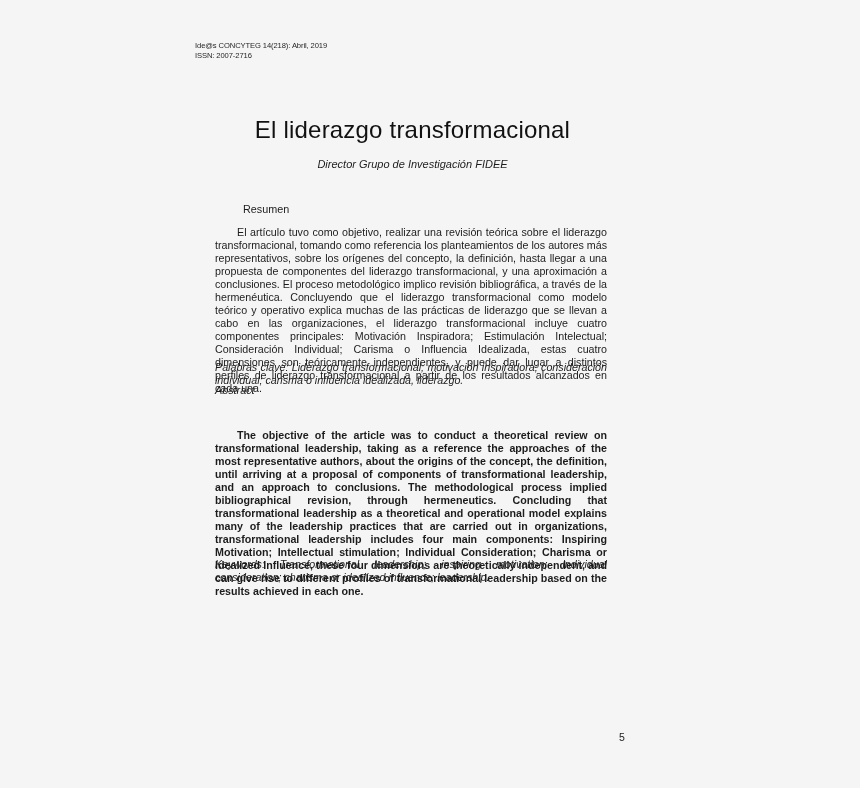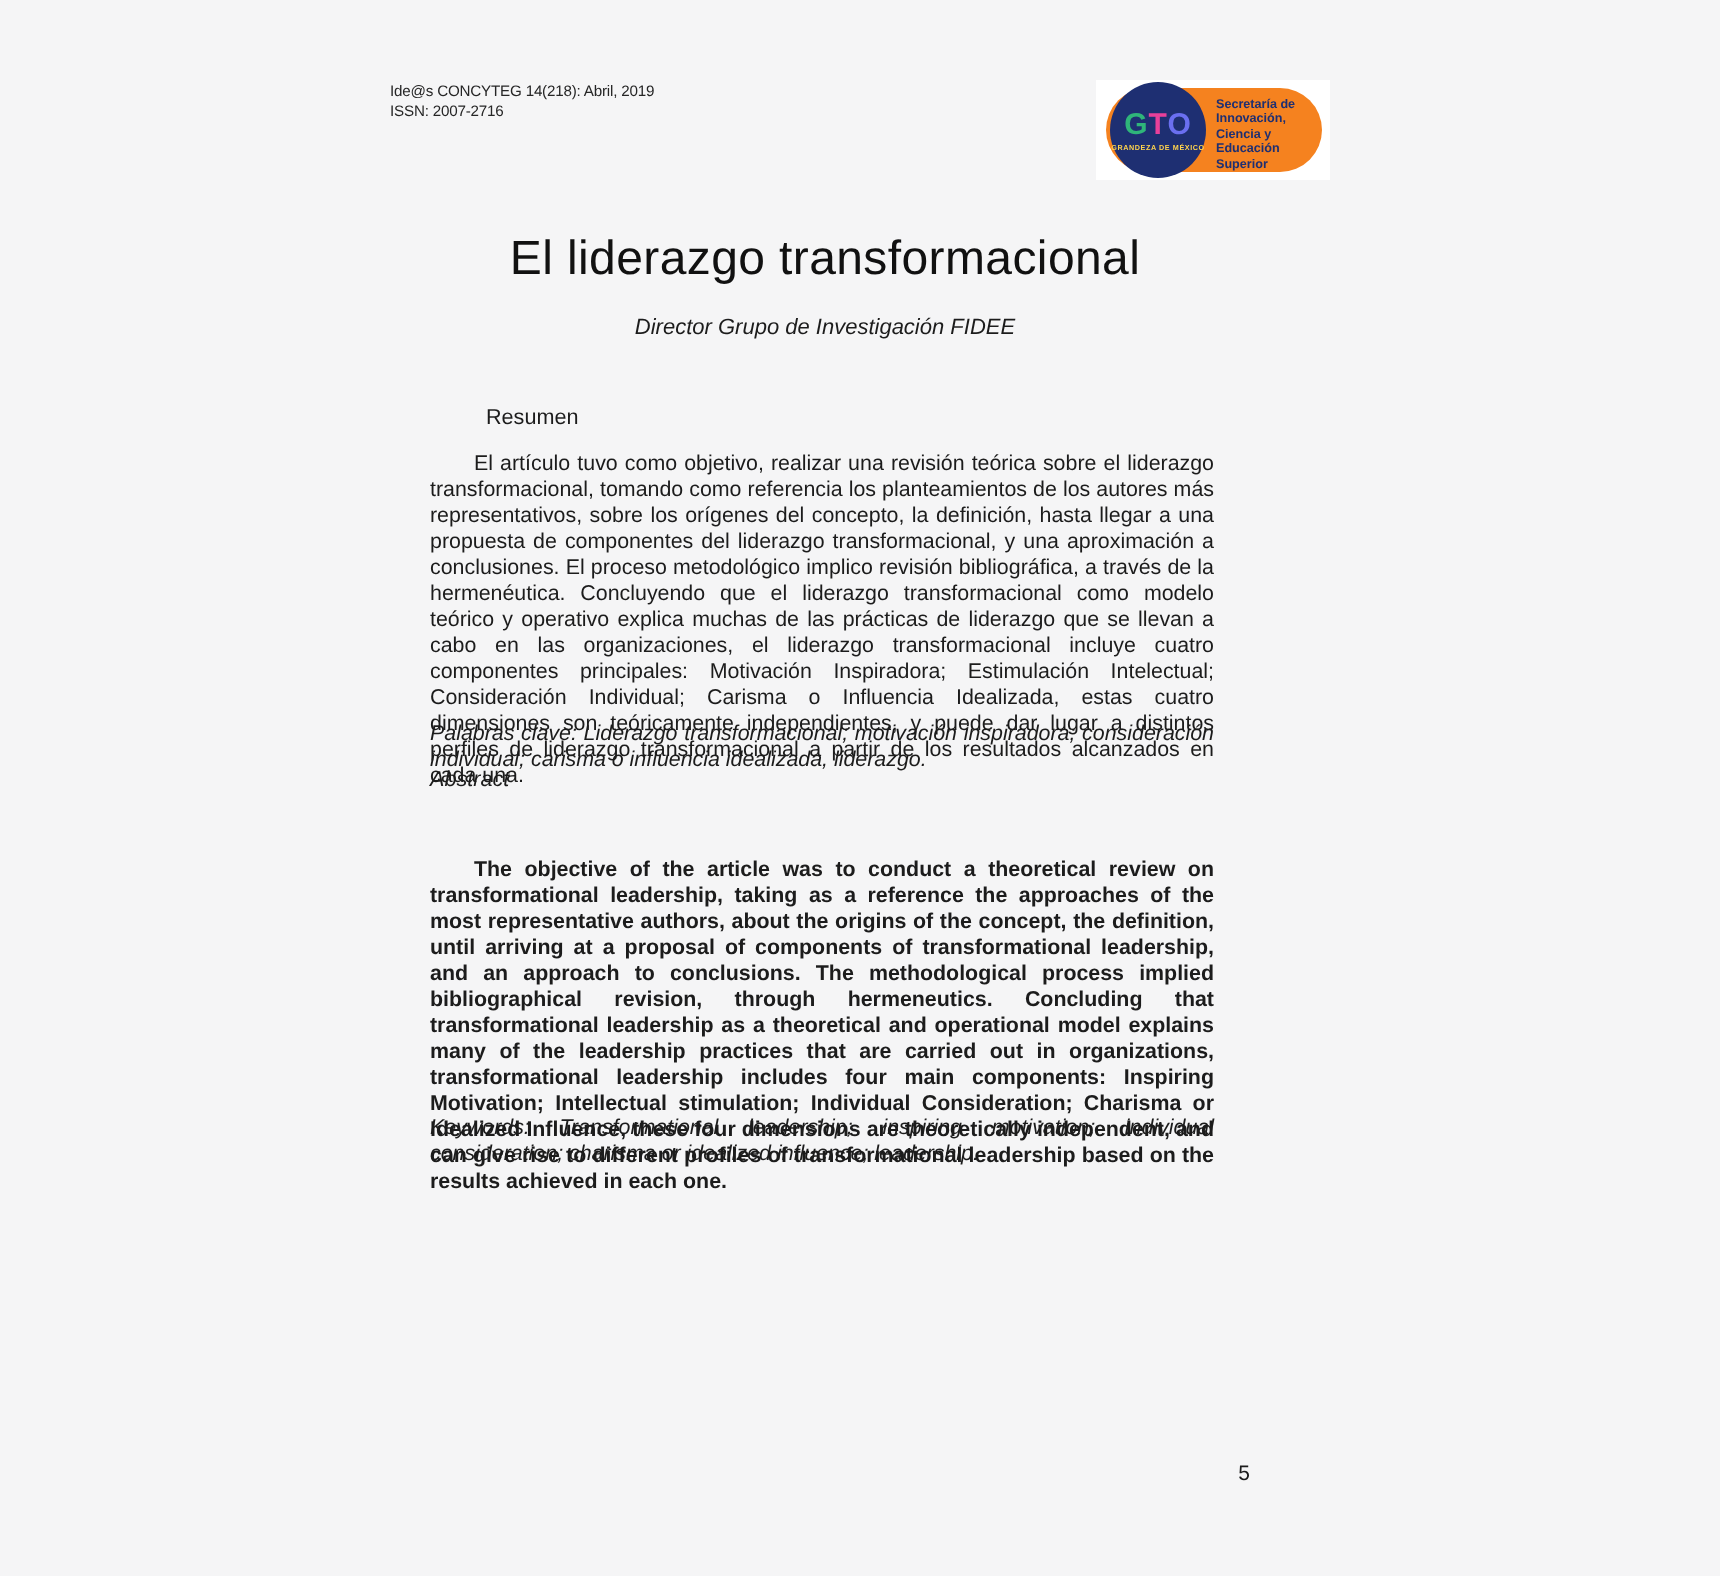--- a/index.html
+++ b/index.html
@@ -88,29 +88,20 @@
 </head>
 <body>
 
 <div class="canvas">
 
   <div class="header-left">
     <div>Ide@s CONCYTEG 14(218): Abril, 2019</div>
     <div>ISSN: 2007-2716</div>
   </div>
 
-  <div class="logo">
-    <div class="logo-pill">
-      <div class="logo-orgname">Secretaría de Innovación, Ciencia y Educación Superior</div>
-    </div>
-    <div class="logo-circle">
-      <div class="logo-acronym"><span class="lg-g">G</span><span class="lg-t">T</span><span class="lg-o">O</span></div>
-      <div class="logo-tagline">GRANDEZA DE MÉXICO</div>
-    </div>
-  </div>
 
   <h1 class="title">El liderazgo transformacional</h1>
 
   <div class="authors">
     <div>Director Grupo de Investigación FIDEE</div>
   </div>
 
   <div class="sec-heading resumen-h">Resumen</div>
   <p class="body-para resumen-p" lang="es">El artículo tuvo como objetivo, realizar una revisión teórica sobre el liderazgo transformacional, tomando como referencia los planteamientos de los autores más representativos, sobre los orígenes del concepto, la definición, hasta llegar a una propuesta de componentes del liderazgo transformacional, y una aproximación a conclusiones. El proceso metodológico implico revisión bibliográfica, a través de la hermenéutica. Concluyendo que el liderazgo transformacional como modelo teórico y operativo explica muchas de las prácticas de liderazgo que se llevan a cabo en las organizaciones, el liderazgo transformacional incluye cuatro componentes principales: Motivación Inspiradora; Estimulación Intelectual; Consideración Individual; Carisma o Influencia Idealizada, estas cuatro dimensiones son teóricamente independientes, y puede dar lugar a distintos perfiles de liderazgo transformacional a partir de los resultados alcanzados en cada una.</p>
   <p class="italic-para palabras-p" lang="es">Palabras clave: Liderazgo transformacional; motivación inspiradora; consideración individual; carisma o influencia idealizada, liderazgo.</p>

